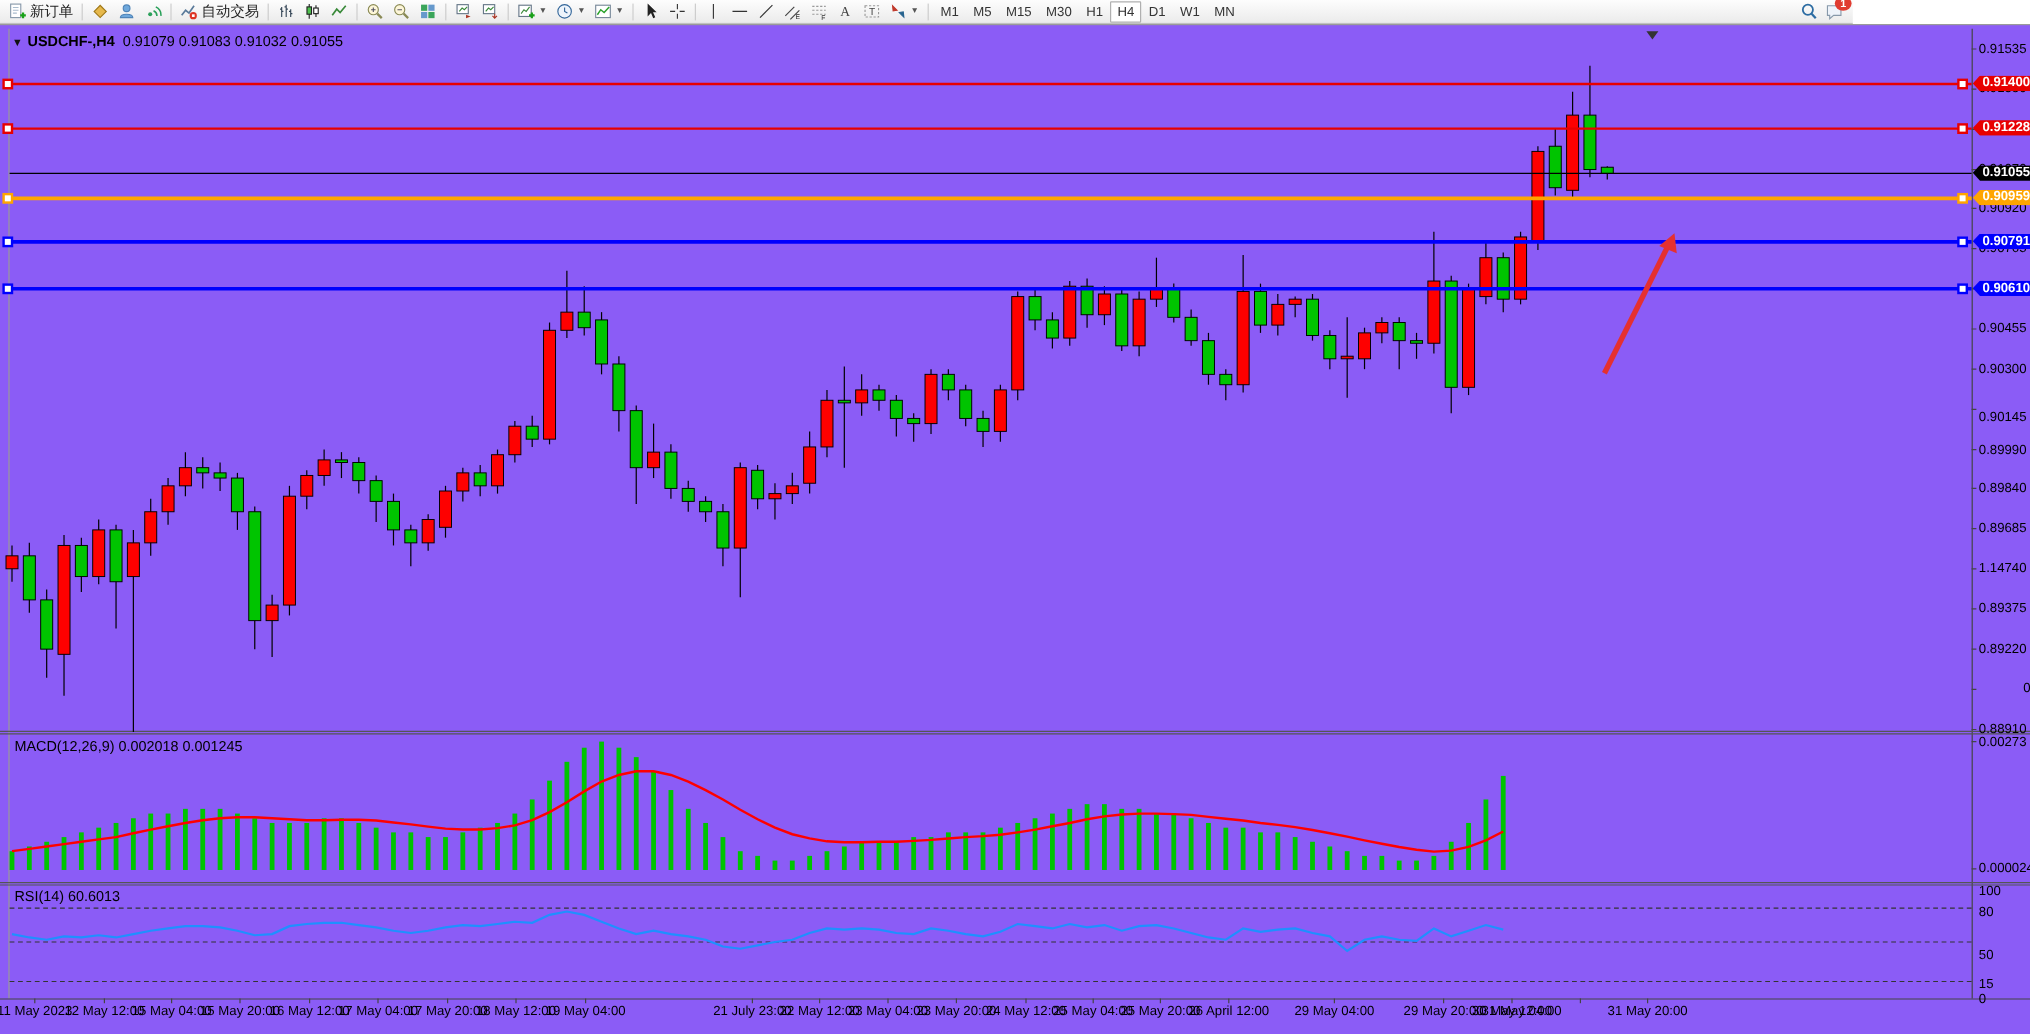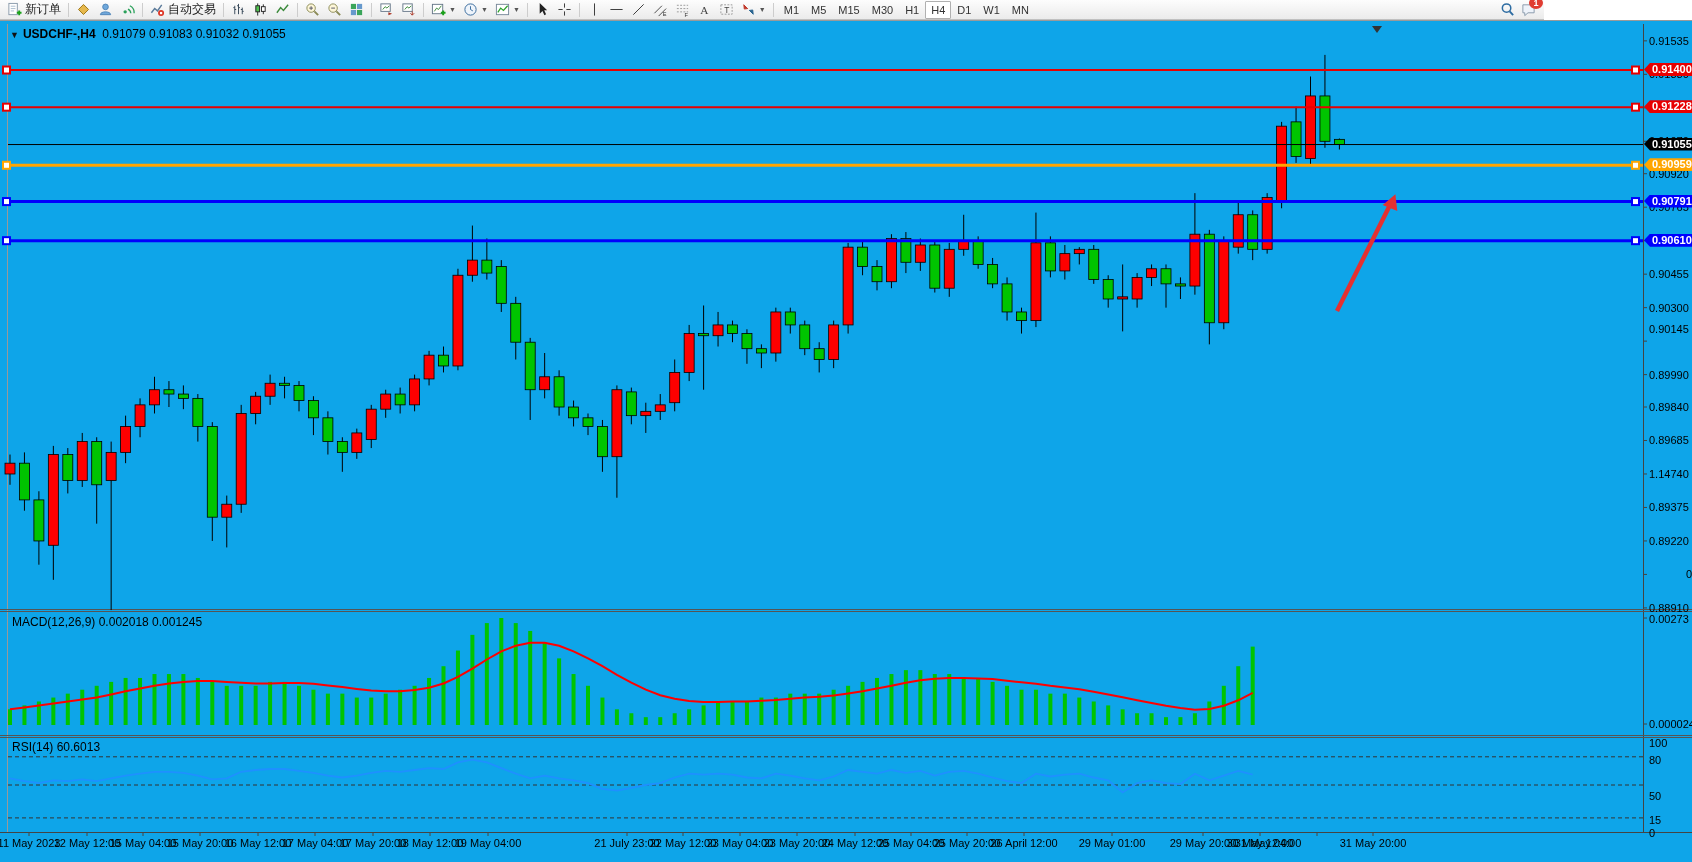--- a/index.html
+++ b/index.html
@@ -10,21 +10,21 @@
   .tbsep{width:1px;height:14px;background:#cdcdcd;margin:0 3px}
   .tbi{width:15px;height:15px;display:block}
   .tblabel{font-size:12px;color:#222;white-space:nowrap}
   .caret{font-size:7px;color:#555}
   .tf{font-size:11px;color:#333;padding:2px 5px;border:1px solid transparent;border-radius:1px}
   .tf.active{background:#fff;border:1px solid #b0b0b0}
   #tb-right{margin-left:auto;display:flex;align-items:center;gap:6px;padding-right:4px}
   .chatwrap{position:relative}
   .nbadge{position:absolute;top:-5px;right:-7px;background:#e03c31;color:#fff;border-radius:50%;min-width:12px;height:12px;font-size:9px;line-height:12px;text-align:center;font-weight:bold;padding:0 1px}
   
-  #chartwin{position:absolute;left:0;top:20px;width:1692px;height:842px;background:#0ea5e9;border-top:1px solid #9a9a9a}
+  #chartwin{position:absolute;left:0;top:20px;width:1692px;height:842px;background:#8b5cf6;border-top:1px solid #9a9a9a}
   #plot{position:absolute;left:0;top:0}
   .info{position:absolute;left:10px;top:6px;font-size:12px;color:#000;white-space:nowrap}
   .info .tri{font-size:9px;color:#111;margin-right:4px}
   .pane-label{position:absolute;left:12px;font-size:12px;color:#000;white-space:nowrap}
   .axlab{position:absolute;left:1649px;font-size:11px;color:#000;line-height:12px;white-space:nowrap}
   .badge{position:absolute;left:1644px;height:13px;font-size:11px;font-weight:bold;color:#fff;line-height:13px;padding:0 4px 0 8px;clip-path:polygon(0 50%,6px 0,100% 0,100% 100%,6px 100%);white-space:nowrap}
   .tlabel{position:absolute;top:816px;transform:translateX(-50%);font-size:11px;color:#000;white-space:nowrap}
   .shiftmark{position:absolute;left:1372px;top:5px;width:0;height:0;border-left:5px solid transparent;border-right:5px solid transparent;border-top:7px solid #333}
 </style>
 </head>
@@ -587,21 +587,21 @@
   <div id="price-axis">
       <div class="axlab" style="top: 13.8501px;">0.91535</div>
       <div class="axlab" style="top: 47.3342px;">0.91380</div>
       <div class="axlab" style="top: 80.8183px;">0.91225</div>
       <div class="axlab" style="top: 114.302px;">0.91070</div>
       <div class="axlab" style="top: 146.706px;">0.90920</div>
       <div class="axlab" style="top: 180.191px;">0.90765</div>
       <div class="axlab" style="top: 213.675px;">0.90610</div>
       <div class="axlab" style="top: 247.159px;">0.90455</div>
       <div class="axlab" style="top: 280.643px;">0.90300</div>
-      <div class="axlab" style="top: 302px;">0.90145</div>
+      <div class="axlab" style="top: 321px;">0.90145</div>
       <div class="axlab" style="top: 347.611px;">0.89990</div>
       <div class="axlab" style="top: 380.015px;">0.89840</div>
       <div class="axlab" style="top: 413.499px;">0.89685</div>
       <div class="axlab" style="top: 446.983px;">1.14740</div>
       <div class="axlab" style="top: 480.468px;">0.89375</div>
       <div class="axlab" style="top: 513.952px;">0.89220</div>
       <div class="axlab" style="top: 547.436px; margin-left: 37px;">0.89065</div>
       <div class="axlab" style="top: 580.92px;">0.88910</div>
       <div class="badge" style="top: 42.0137px; background: rgb(232, 0, 0);">0.91400</div>
       <div class="badge" style="top: 79.1702px; background: rgb(232, 0, 0);">0.91228</div>
@@ -628,19 +628,19 @@
       <div class="tlabel" style="left: 430px;">18 May 12:00</div>
       <div class="tlabel" style="left: 488px;">19 May 04:00</div>
       <div class="tlabel" style="left: 627px;">21 July 23:00</div>
       <div class="tlabel" style="left: 683px;">22 May 12:00</div>
       <div class="tlabel" style="left: 740px;">23 May 04:00</div>
       <div class="tlabel" style="left: 797px;">23 May 20:00</div>
       <div class="tlabel" style="left: 855px;">24 May 12:00</div>
       <div class="tlabel" style="left: 911px;">25 May 04:00</div>
       <div class="tlabel" style="left: 967px;">25 May 20:00</div>
       <div class="tlabel" style="left: 1024px;">26 April 12:00</div>
-      <div class="tlabel" style="left: 1112px;">29 May 01:00</div>
+      <div class="tlabel" style="left: 1112px;">29 May 04:00</div>
       <div class="tlabel" style="left: 1203px;">29 May 20:00</div>
       <div class="tlabel" style="left: 1260px;">30 May 12:00</div>
       <div class="tlabel" style="left: 1268px;">31 May 04:00</div>
       <div class="tlabel" style="left: 1373px;">31 May 20:00</div>
     </div>
 </div>
 
 </body></html>

